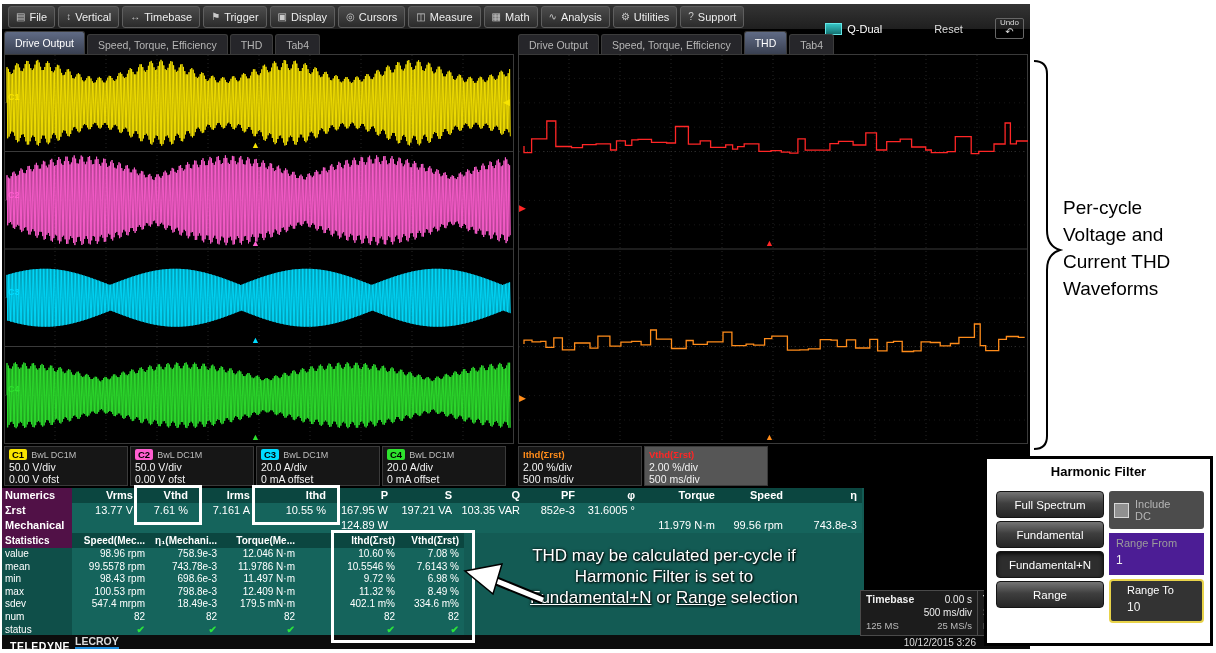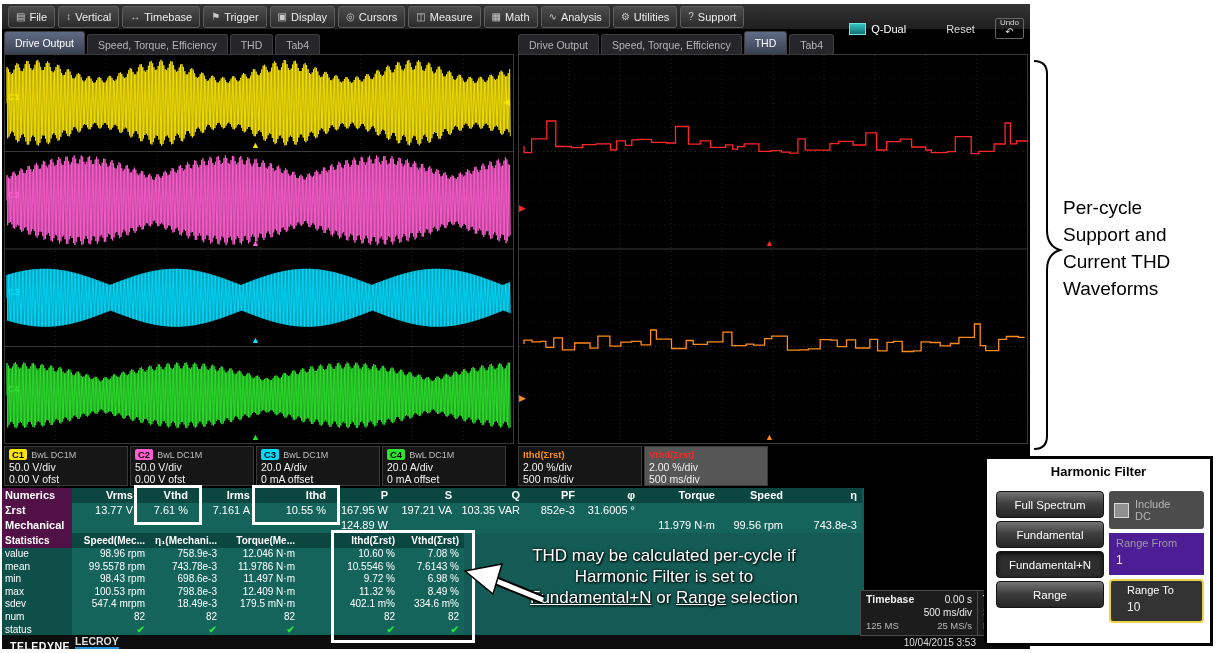--- a/index.html
+++ b/index.html
@@ -5,21 +5,21 @@
   html,body{margin:0;padding:0;background:#fff;font-family:"Liberation Sans",sans-serif;}
   #page{position:relative;width:1216px;height:653px;background:#fff;overflow:hidden;}
   #scope{position:absolute;left:2px;top:4px;width:1028px;height:645px;background:#000;}
 
   
   .menubar{position:absolute;left:0;top:0;width:100%;height:26px;background:linear-gradient(#343434,#1f1f1f);
     display:flex;align-items:center;gap:3px;padding:0 6px;box-sizing:border-box;border-bottom:1px solid #000;}
   .mbtn{height:20px;display:flex;align-items:center;gap:4px;padding:0 7px;background:linear-gradient(#4c4c4c,#2b2b2b);
     border:1px solid #5e5e5e;border-radius:3px;color:#eee;font-size:11px;white-space:nowrap;cursor:default;}
   .micon{font-size:10px;color:#c9c9c9;}
-  .mright{margin-left:auto;display:flex;align-items:center;gap:20px;margin-top:24px;}
+  .mright{margin-left:auto;display:flex;align-items:center;gap:32px;margin-top:24px;}
   .qdual{display:flex;align-items:center;gap:5px;color:#fff;font-size:11px;margin-right:20px;}
   .qicon{width:15px;height:10px;background:linear-gradient(#35c4c4,#147070);border:1px solid #63e6e6;display:inline-block;}
   .resetbtn{color:#ddd;font-size:11px;}
   .undobtn{display:flex;flex-direction:column;align-items:center;color:#ddd;font-size:8px;border:1px solid #666;
     border-radius:2px;padding:0 4px;line-height:1.05;}
   .undobtn .uic{font-size:10px;}
 
   
   .tabrow{position:absolute;top:27px;height:23px;display:flex;gap:2px;align-items:flex-end;}
   .tab{height:19px;display:flex;align-items:center;padding:0 10px;background:#26262a;color:#b5b5b5;font-size:10.5px;
@@ -448,30 +448,30 @@
           </div>
         <div class="tb-row dim">
             <span>Edge</span>
           </div>
       </div>
     </div>
 
     <div class="footer">
       <span class="brand1">TELEDYNE</span>
       <span class="brand2">LECROY</span>
-      <span class="fdate">10/04/2015 3:53</span>
+      <span class="fdate">10/12/2015 3:26</span>
     </div>
   </div>
 
   <svg class="brace" width="34" height="394">
     <path d="M4,3 Q17,3 17,16 L17,172 Q17,188 30,192 Q17,196 17,212 L17,378 Q17,391 4,391" fill="none" stroke="#000" stroke-width="2"></path>
   </svg>
   <div class="percycle">
     <div>Per-cycle</div>
-    <div>Support and</div>
+    <div>Voltage and</div>
     <div>Current THD</div>
     <div>Waveforms</div>
   </div>
 
   <div class="hpanel">
     <div class="htitle">Harmonic Filter</div>
     <div class="hbtn" style="top:32px">Full Spectrum</div>
     <div class="hbtn" style="top:62px">Fundamental</div>
     <div class="hbtn sel" style="top:92px">Fundamental+N</div>
     <div class="hbtn" style="top:122px">Range</div>

